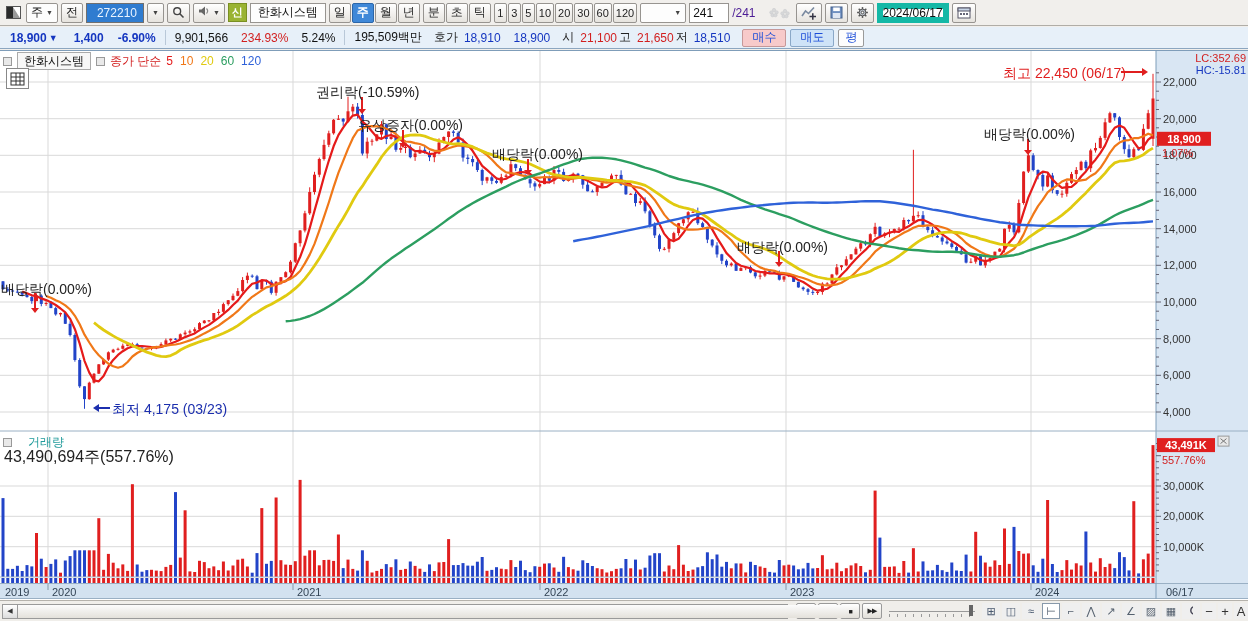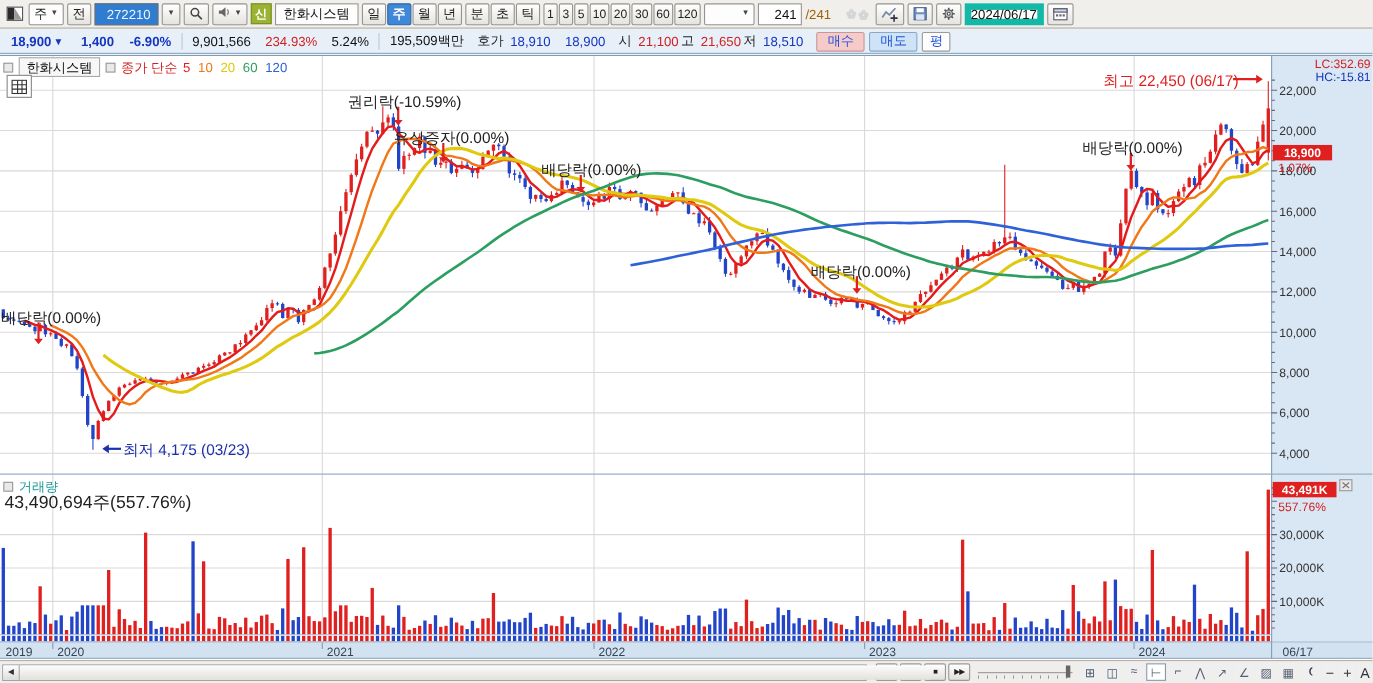--- a/index.html
+++ b/index.html
@@ -16,22 +16,22 @@
   .grp{display:inline-flex;gap:1px;}
   .dar{font-size:7px;color:#444;margin-left:3px;}
   .ticon{display:inline-flex;align-items:center;justify-content:center;width:20px;height:20px;}
   .codebox{height:20px;border:1px solid #6f6f6f;background:#2f7cd0;color:#eaf4ff;font-size:12px;
            display:flex;align-items:center;padding:0 10px;width:58px;box-sizing:border-box;}
   .badge-sin{width:17px;height:17px;background:#9ab332;color:#fff;font-size:11px;font-weight:bold;
              display:inline-flex;align-items:center;justify-content:center;border:1px solid #7a8f22;}
   .namebox{height:20px;border:1px solid #979490;background:#fdfdfd;display:flex;align-items:center;
            padding:0 7px;font-size:12px;color:#111;box-sizing:border-box;}
   .countbox{width:40px;height:20px;border:1px solid #979490;background:#fff;font-size:12px;color:#111;
-            display:flex;align-items:center;justify-content:flex-end;padding:0 4px;box-sizing:border-box;}
-  .cnt-total{font-size:12px;color:#a16207;}
+            display:flex;align-items:center;justify-content:flex-end;padding:0 15px;box-sizing:border-box;}
+  .cnt-total{font-size:12px;color:#4c1d95;}
   .datebox{width:72px;height:20px;border:6px solid #14b8a6;background:#fff;font-size:12px;color:#111;
            display:flex;align-items:center;justify-content:center;box-sizing:border-box;}
   .combo{background:#fdfdfd;}
   .combo.empty{width:46px;justify-content:flex-end;}
   .dis{opacity:.55;}
   
   .qbar{position:absolute;top:27px;left:0;width:1248px;height:22px;background:#e7f0f9;
         border-bottom:1px solid #8ca6c0;display:flex;align-items:center;font-size:12px;box-sizing:border-box;}
   .q{white-space:nowrap;}
   .qv{font-weight:bold;}
@@ -48,21 +48,21 @@
   #chartsvg{position:absolute;top:0;left:0;}
   .overlay{position:absolute;pointer-events:none;}
   .chead{top:2px;left:3px;display:flex;align-items:center;gap:5px;font-size:12px;}
   .mini{width:7px;height:7px;border:1px solid #999;background:#e9e9e9;display:inline-block;}
   .nametag{border:1px solid #aaa;background:#f7f7f7;padding:0 6px;height:16px;display:inline-flex;
            align-items:center;color:#111;}
   .malabel{color:#d21f1f;}
   .mait{margin-right:7px;font-size:12px;}
   .gridbtn{position:absolute;top:18px;left:6px;width:21px;height:19px;border:1px solid #888;background:#fff;
            display:flex;align-items:center;justify-content:center;}
-  .vhead{top:384px;left:3px;display:flex;align-items:center;gap:5px;font-size:12px;}
+  .vhead{top:384px;left:3px;display:flex;align-items:center;gap:16px;font-size:12px;}
   .vtitle{color:#1f9a9a;}
   .vline2{top:397px;left:4px;font-size:16px;color:#222;}
   .anno{position:absolute;font-size:14px;white-space:nowrap;pointer-events:none;}
   
   .bbar{position:absolute;top:600px;left:0;width:1248px;height:21px;background:#f0eeea;
         border-top:1px solid #b5b2ac;display:flex;align-items:center;box-sizing:border-box;}
   .hsb{position:relative;width:850px;height:15px;margin-left:2px;border:1px solid #9a9a9a;background:#fff;
        box-sizing:border-box;}
   .hsb-btn{position:absolute;left:0;top:0;width:14px;height:13px;background:linear-gradient(#fff,#ddd);
            border-right:1px solid #9a9a9a;font-size:7px;display:flex;align-items:center;justify-content:center;color:#333;}

